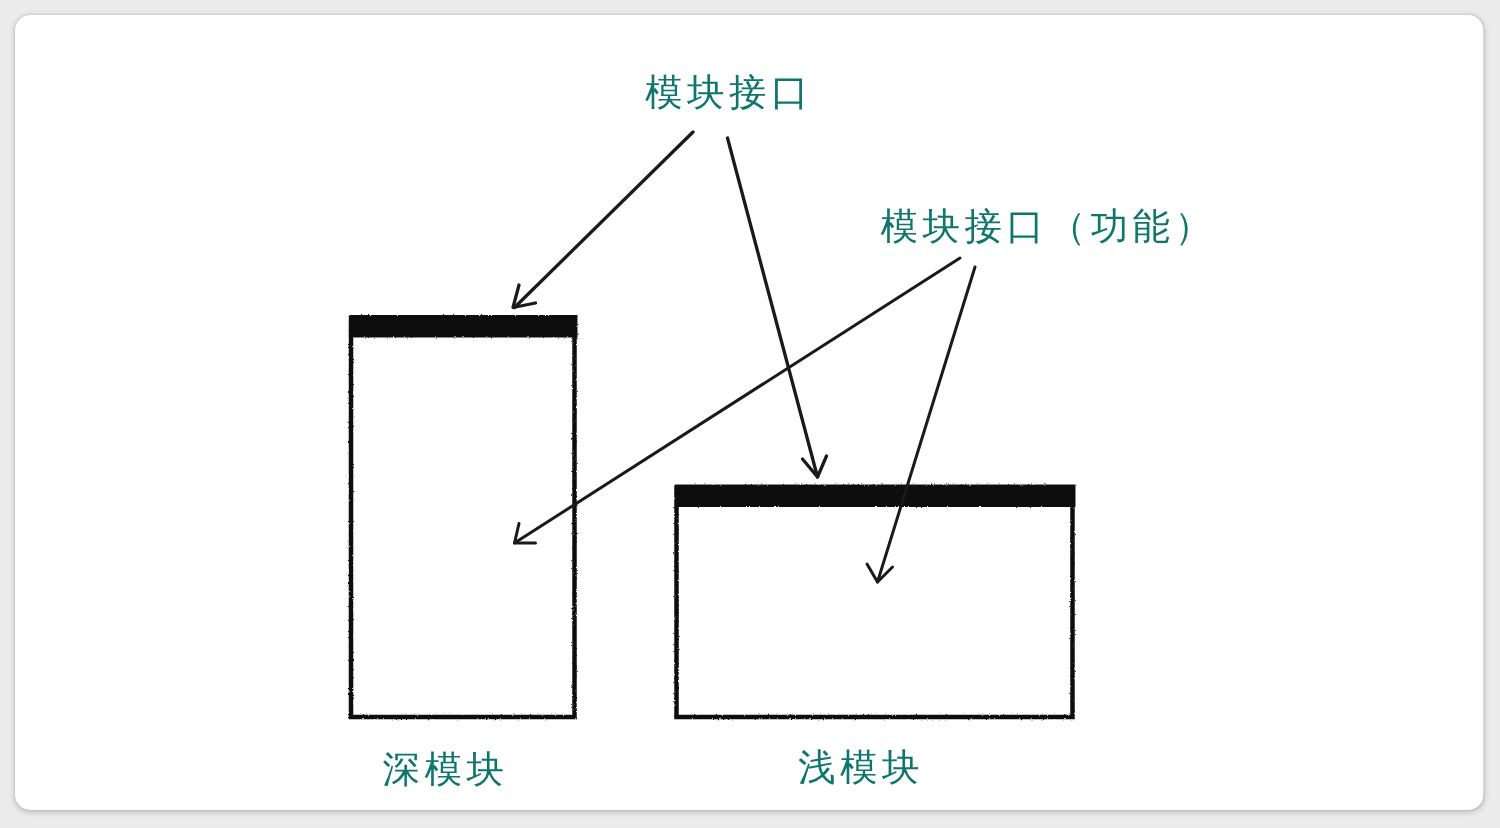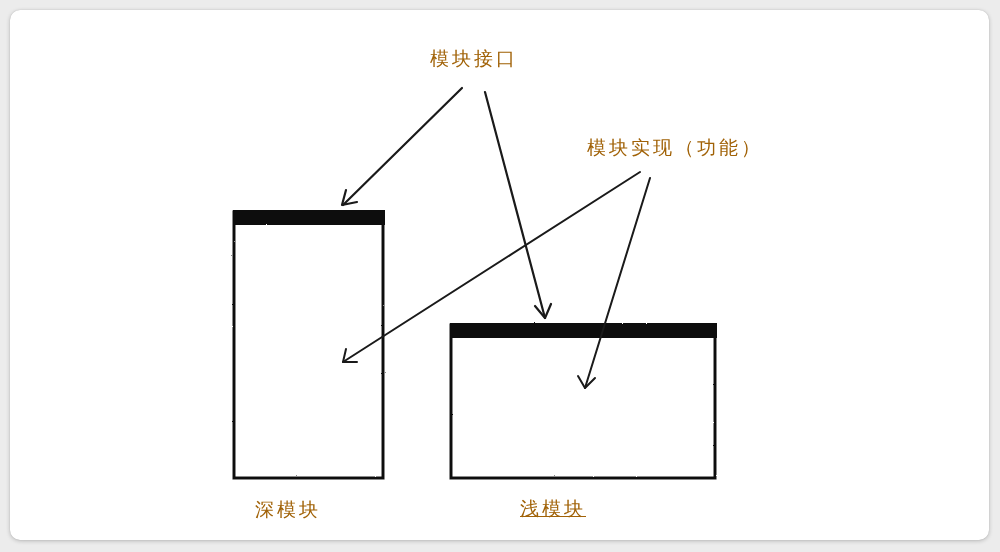--- a/index.html
+++ b/index.html
@@ -16,22 +16,22 @@
       top: 10px;
       width: 979px;
       height: 530px;
       background: #ffffff;
       border-radius: 10px;
       box-shadow: 0 1px 4px rgba(0,0,0,0.22), 0 0 1px rgba(0,0,0,0.2);
     }
     .label {
       position: absolute;
       font-family: "DejaVu Sans", sans-serif;
-      font-size: 19px;
-      color: #a16207;
+      font-size: 25px;
+      color: #0f766e;
       letter-spacing: 3px;
       white-space: nowrap;
       line-height: 1;
     }
     svg.canvas {
       position: absolute;
       left: 0;
       top: 0;
     }
   </style>
@@ -77,17 +77,17 @@
 
     <g>
       <line x1="650" y1="178" x2="585" y2="388" stroke-width="2"></line>
       <polyline points="578,376 585,388 595,378" stroke-width="2"></polyline>
     </g>
   </g>
 </svg>
 
 <div class="label" style="left:430px; top:49px;">模块接口</div>
 
-<div class="label" style="left:587px; top:138px;">模块实现（功能）</div>
+<div class="label" style="left:587px; top:138px;">模块接口（功能）</div>
 
 <div class="label" style="left:255px; top:500px;">深模块</div>
 
-<div class="label" style="left:520px; top:499px;text-decoration:underline;">浅模块</div>
+<div class="label" style="left:532px; top:499px;">浅模块</div>
 
 </body></html>

